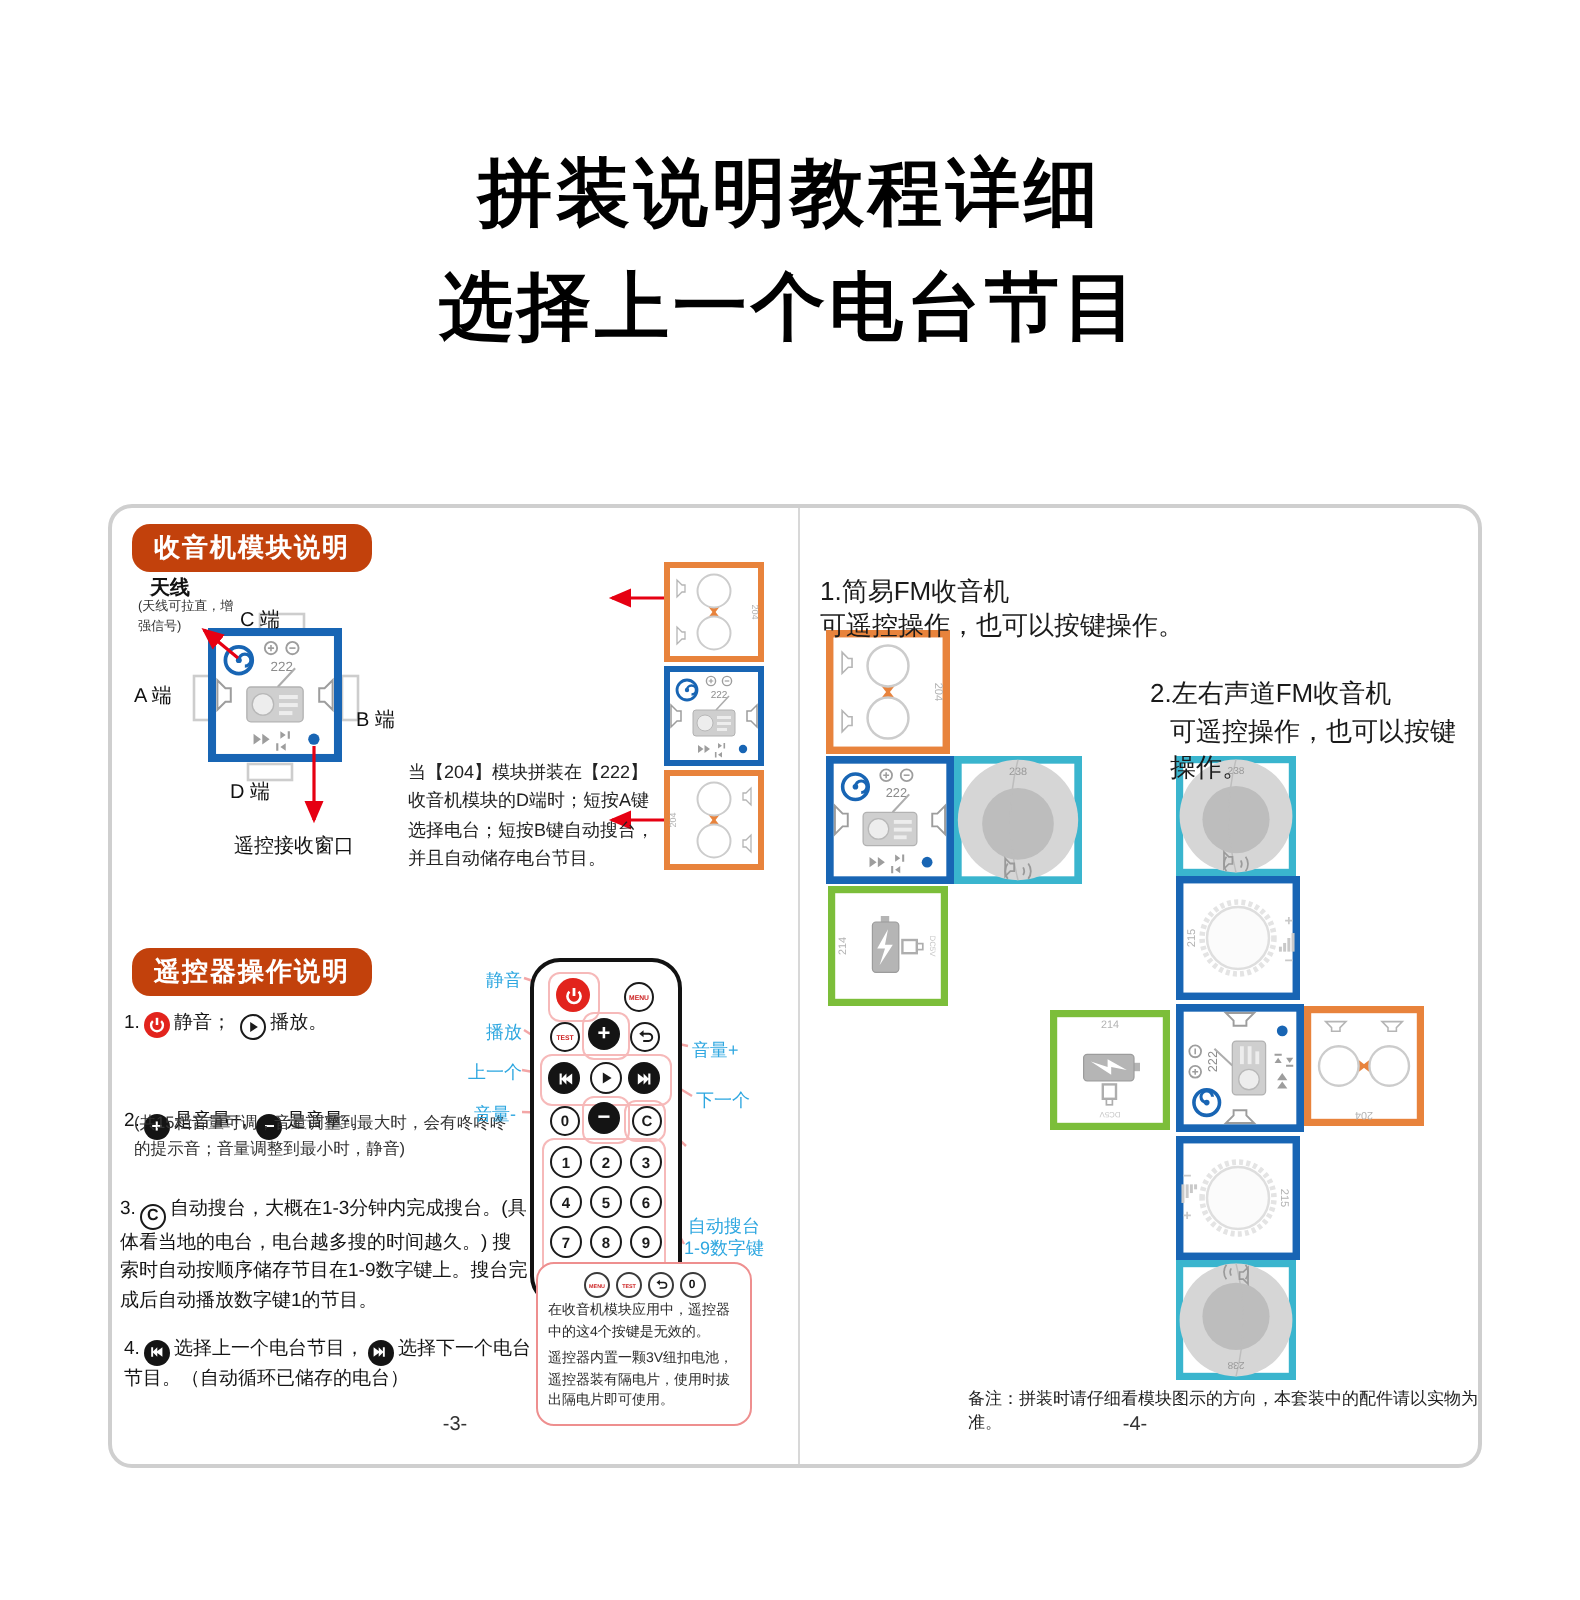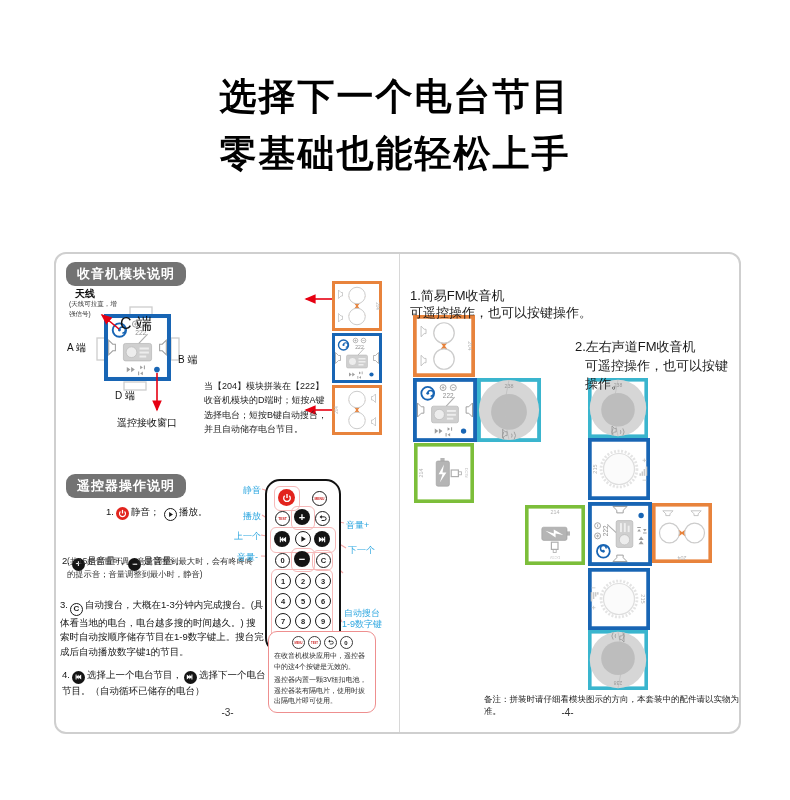--- a/index.html
+++ b/index.html
@@ -1,21 +1,21 @@
 <!DOCTYPE html>
 <html><head>
 <meta charset="utf-8">
 <style>
   html,body{margin:0;padding:0;background:#fff;}
   body{width:790px;height:800px;position:relative;font-family:"Liberation Sans","DejaVu Sans",sans-serif;color:#111;}
   .abs{position:absolute;}
   .title{left:0;top:68px;width:790px;text-align:center;font-size:37px;font-weight:700;letter-spacing:2px;line-height:1.55;color:#000;}
   .manual{left:54px;top:252px;width:683px;height:478px;border:2px solid #cfcfcf;border-radius:12px;background:#fff;}
   .divider{left:343px;top:0;width:1px;height:478px;background:#d8d8d8;}
-  .badge{background:#737373;color:#fff;font-size:13px;font-weight:700;padding:3px 11px;border-radius:9px;letter-spacing:1px;white-space:nowrap;}
+  .badge{background:#c2410c;color:#fff;font-size:13px;font-weight:700;padding:3px 11px;border-radius:9px;letter-spacing:1px;white-space:nowrap;}
   .note-col{font-size:9px;line-height:1.6;color:#222;}
   .blue-lbl{font-size:9px;color:#2ea7e0;white-space:nowrap;}
   .ops{font-size:9.5px;line-height:1.55;color:#151515;}
   .ops-note{font-size:8.3px;color:#333;line-height:1.6;}
   .mini{display:inline-flex;align-items:center;justify-content:center;width:13px;height:13px;border-radius:50%;vertical-align:-3px;margin:0 2px;font-size:9px;font-weight:700;}
   .mini.red{background:#e2241d;color:#fff;}
   .mini.blk{background:#141414;color:#fff;}
   .mini.out{border:1.2px solid #1a1a1a;width:11px;height:11px;color:#1a1a1a;}
   .remote{width:76px;height:174px;border:2.5px solid #121212;border-radius:15px;background:#fff;box-sizing:border-box;}
   .rbtn{position:absolute;border-radius:50%;display:flex;align-items:center;justify-content:center;background:#fff;}
@@ -102,22 +102,22 @@
         <rect x="89.8" y="50" width="2.4" height="11"></rect>
         <rect x="93.2" y="46" width="2.4" height="15"></rect>
       </g>
       <path d="M88 36 h6 M91 33 v6 M88 68 h6" stroke="#c9c9c9" stroke-width="1.4" fill="none"></path>
       <text x="15" y="50" transform="rotate(-90 15 50)" font-size="9" fill="#b3b3b3" text-anchor="middle">215</text>
     </symbol>
   </defs>
 </svg>
 
 <div class="abs title">
-  <div>选择下一个电台节目</div>
-  <div>零基础也能轻松上手</div>
+  <div>拼装说明教程详细</div>
+  <div>选择上一个电台节目</div>
 </div>
 
 <div class="abs manual">
   <div class="abs divider"></div>
 
   <svg class="abs" width="683" height="478" style="left:0;top:0;pointer-events:none;">
     <defs>
       <marker id="ra" markerWidth="8" markerHeight="8" refX="6" refY="3" orient="auto">
         <path d="M0 0 L7 3 L0 6 z" fill="#e60012"></path>
       </marker>
@@ -195,31 +195,31 @@
     <g transform="translate(532,376) scale(0.60)">
         <use href="#m238" width="100" height="100" transform="rotate(180 50 50)"></use>
       </g>
   </svg>
 
   <div class="abs badge" style="left:10px;top:8px;">收音机模块说明</div>
 
   <div class="abs" style="left:19px;top:33px;font-size:10px;font-weight:700;">天线</div>
   <div class="abs" style="left:13px;top:45px;width:54px;font-size:6.5px;line-height:1.5;color:#333;">(天线可拉直，增强信号)</div>
 
-  <div class="abs" style="left:64px;top:60px;font-size:16px;">C 端</div>
+  <div class="abs" style="left:64px;top:49px;font-size:10px;">C 端</div>
   <div class="abs" style="left:11px;top:87px;font-size:10px;">A 端</div>
   <div class="abs" style="left:122px;top:87px;font-size:10px;margin-top:12px;">B 端</div>
   <div class="abs" style="left:59px;top:135px;font-size:10px;">D 端</div>
   <div class="abs" style="left:61px;top:162px;font-size:10px;">遥控接收窗口</div>
 
   <div class="abs note-col" style="left:148px;top:125px;width:128px;">当【204】模块拼装在【222】收音机模块的D端时；短按A键选择电台；短按B键自动搜台，并且自动储存电台节目。</div>
 
   <div class="abs badge" style="left:10px;top:220px;">遥控器操作说明</div>
 
-  <div class="abs ops" style="left:6px;top:251px;width:200px;margin-left:44px;">
+  <div class="abs ops" style="left:6px;top:251px;width:200px;">
     <span>1.</span><span class="mini red">
         <svg width="9" height="9" viewBox="0 0 10 10">
           <path d="M5 1 v4" stroke="#fff" stroke-width="1.4" fill="none"></path>
           <path d="M2.7 2.8 a3.3 3.3 0 1 0 4.6 0" stroke="#fff" stroke-width="1.3" fill="none"></path>
         </svg>
       </span><span>静音；</span>
     <span class="mini out">
         <svg width="7" height="7" viewBox="0 0 10 10">
           <path d="M3 1.5 L8.5 5 L3 8.5 z" fill="#1a1a1a"></path>
         </svg>

